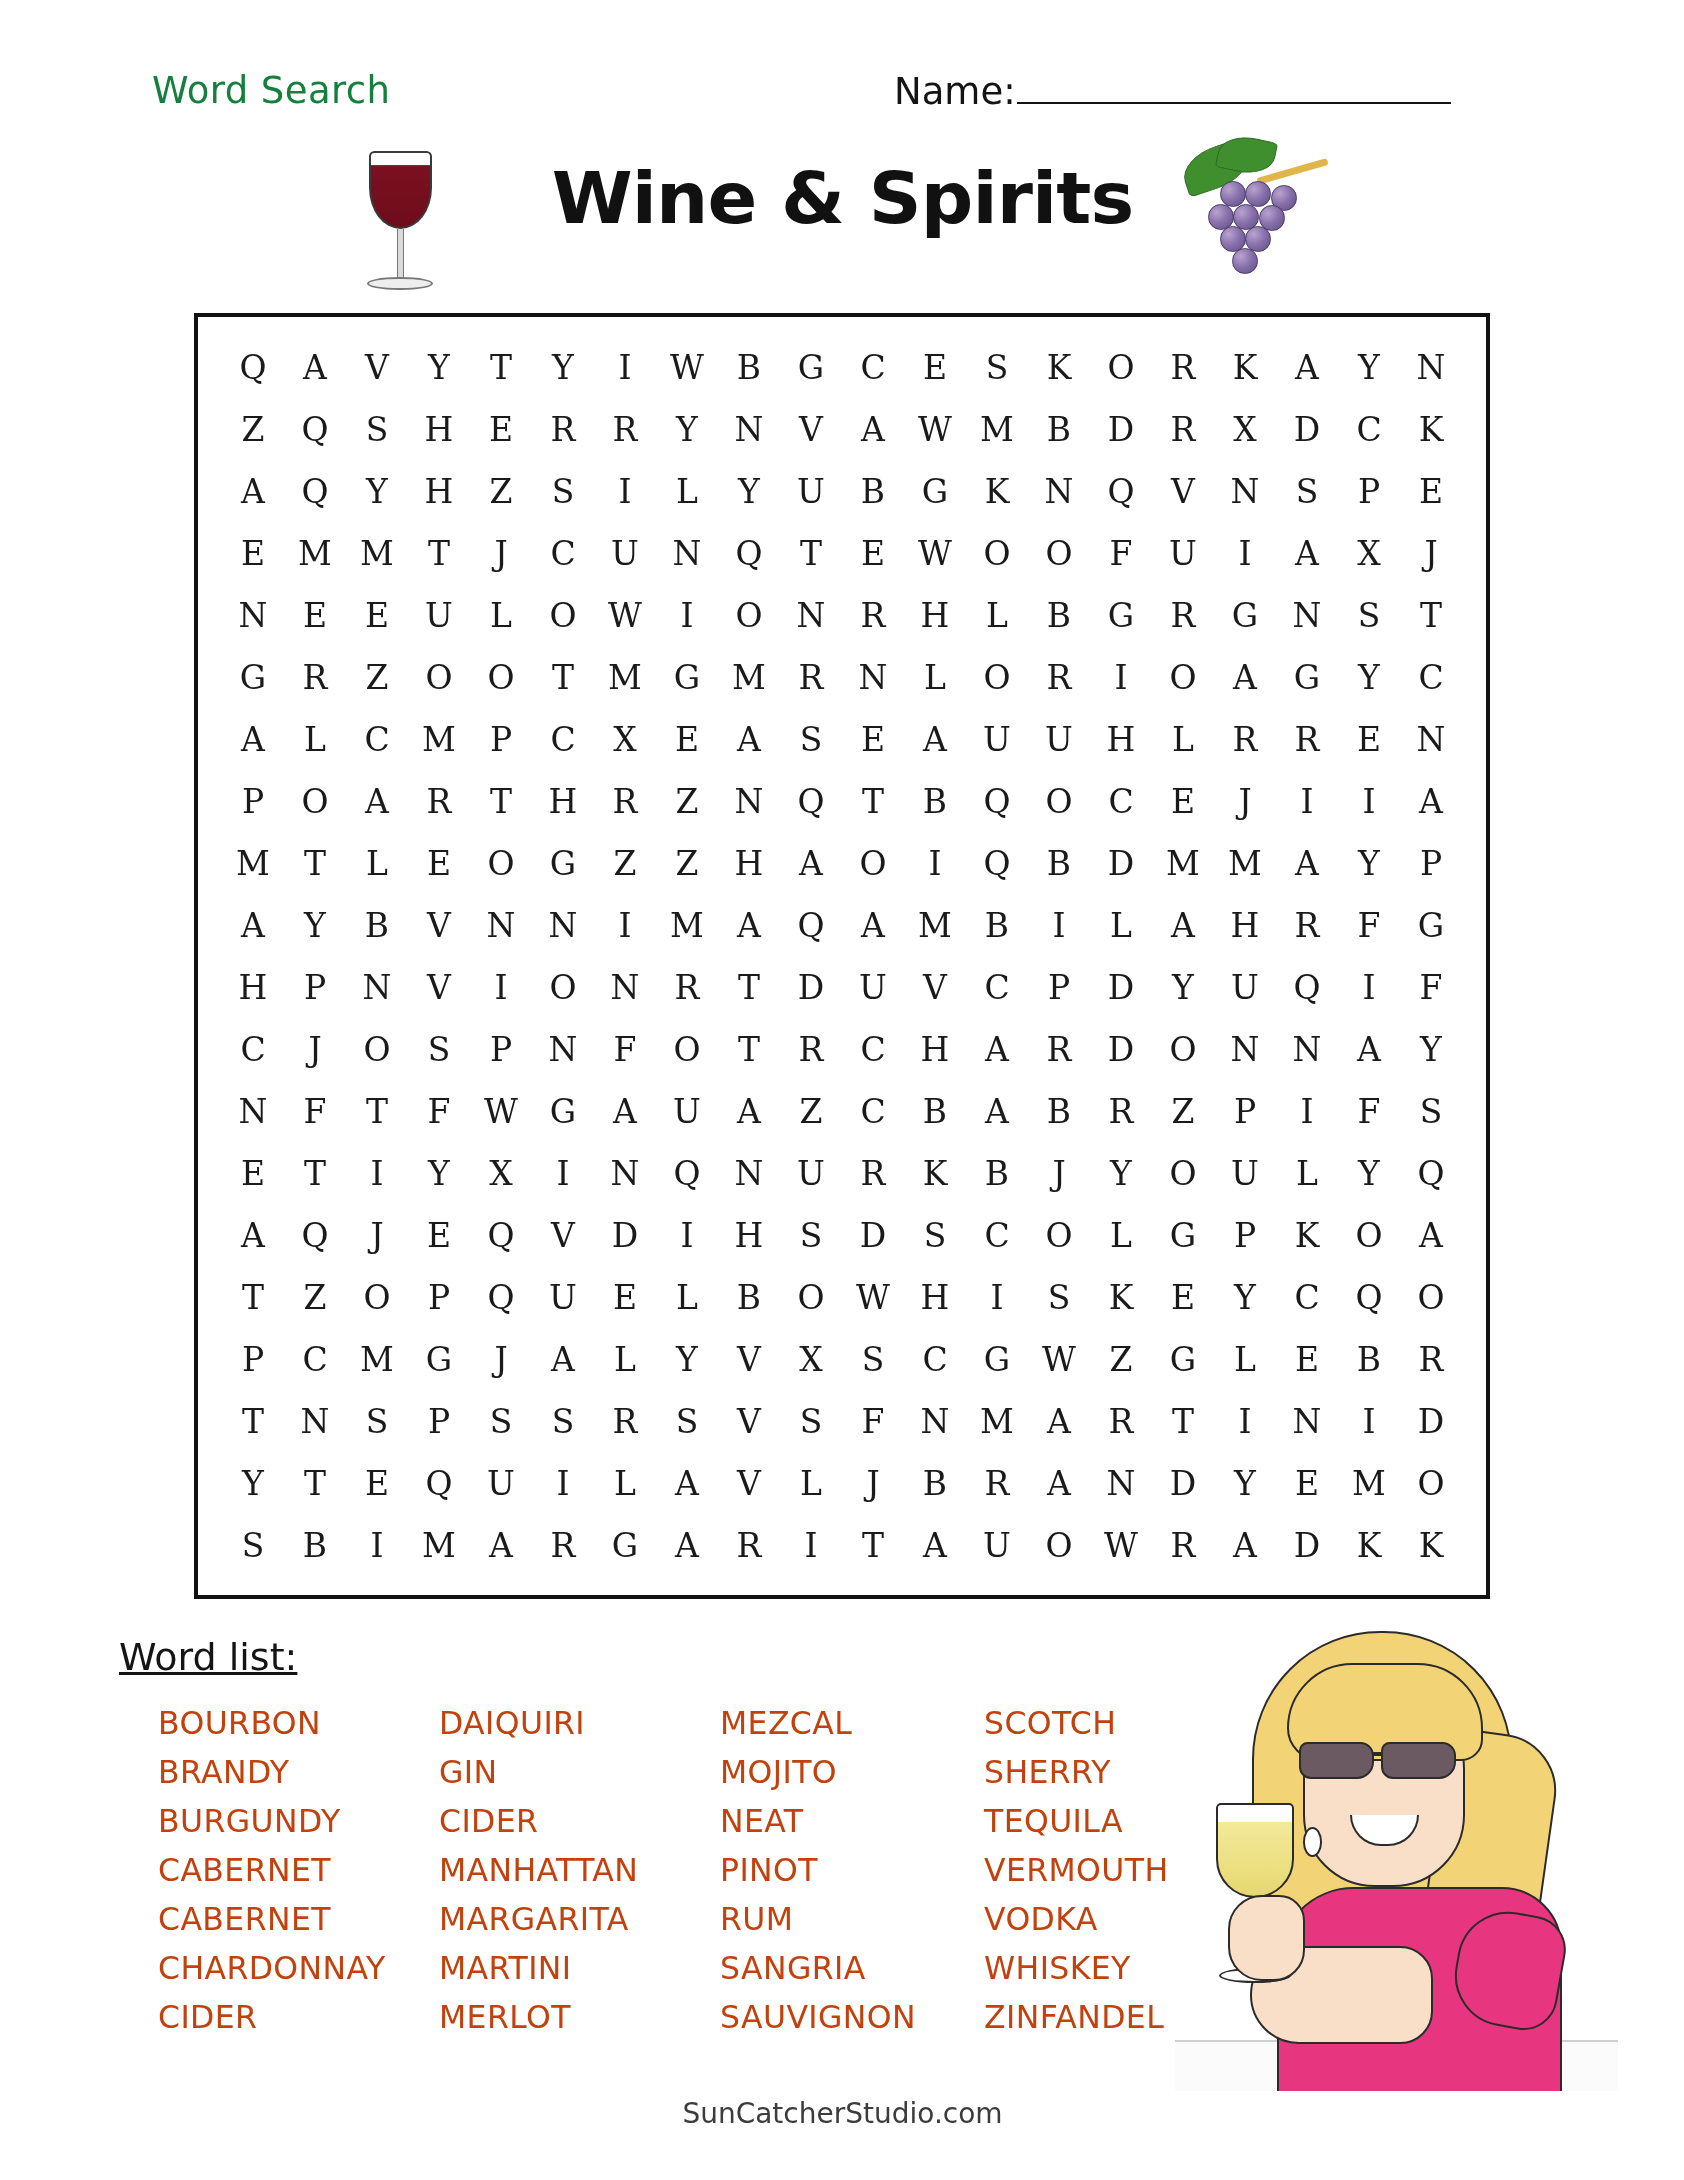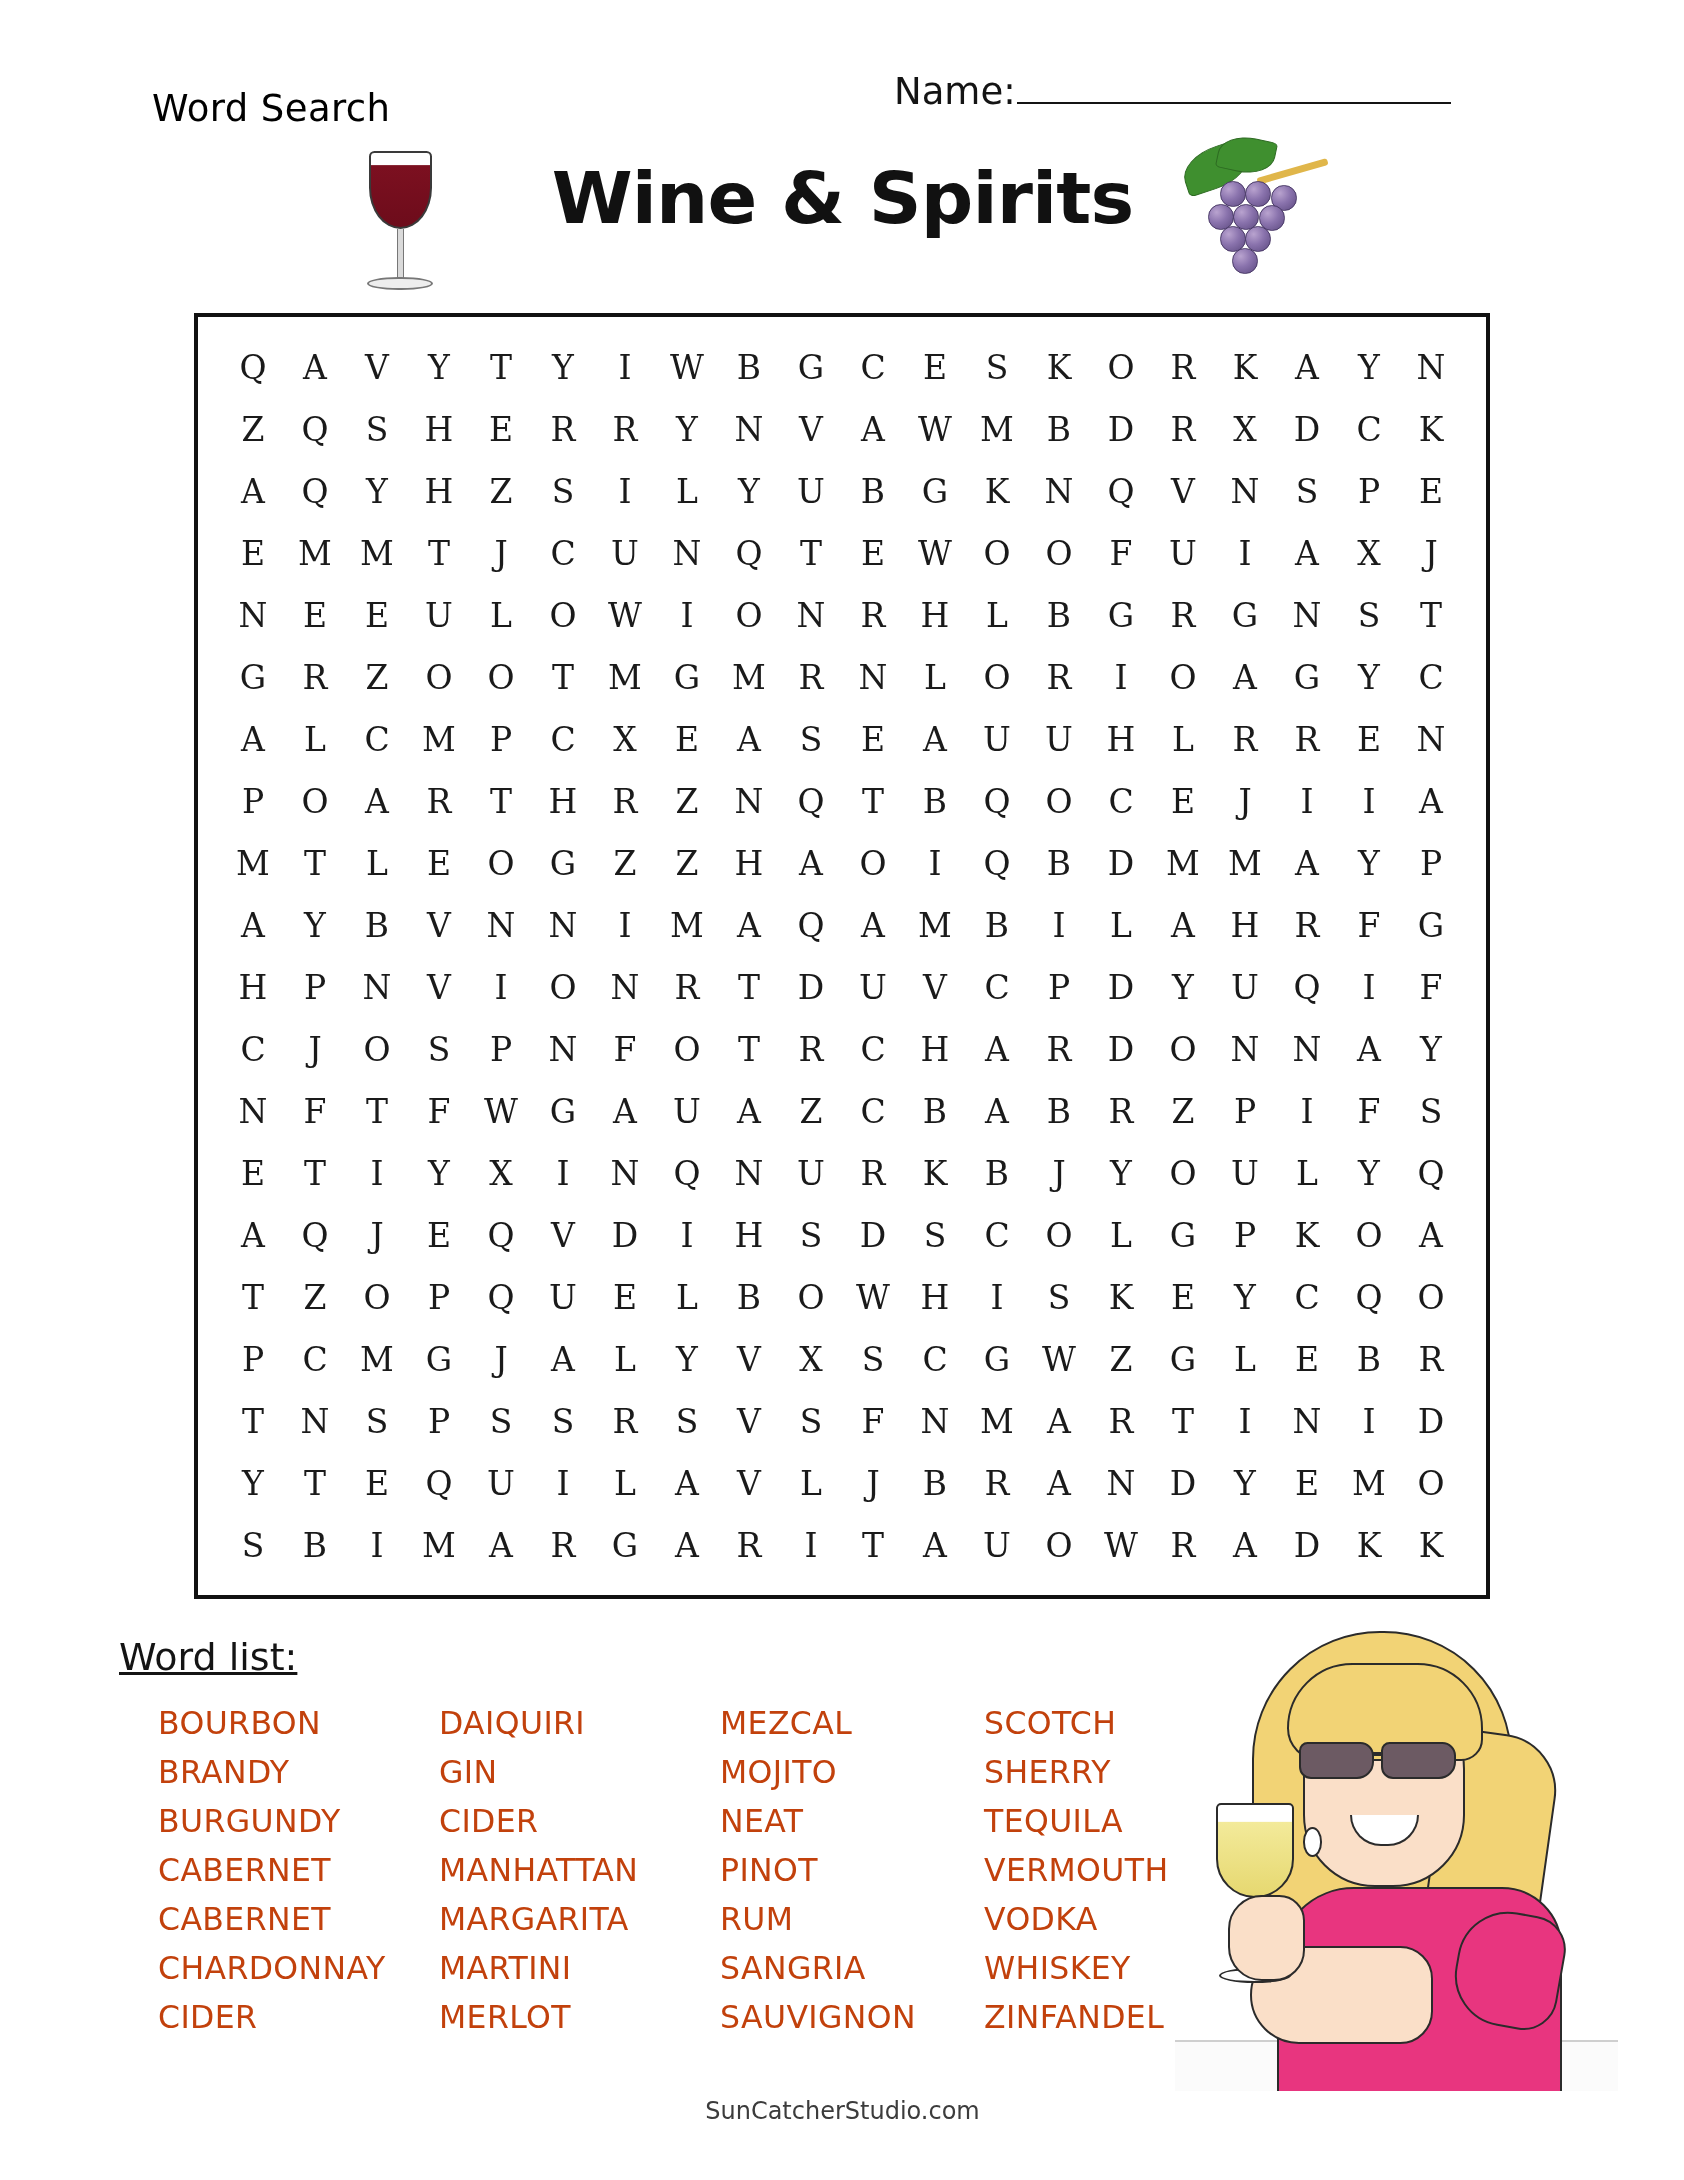--- a/index.html
+++ b/index.html
@@ -20,24 +20,24 @@
   .header {
     position: absolute;
     top: 51px;
     left: 0;
     width: 100%;
     height: 77px;
   }
   .header-title {
     position: absolute;
     left: 152px;
-    top: 36px;
+    top: 18px;
     font-size: 37px;
     letter-spacing: 0.4px;
-    color: #000000;
+    color: #15803d;
   }
   .name-row {
     position: absolute;
     left: 894px;
     top: 19px;
     display: flex;
     align-items: baseline;
     gap: 1px;
   }
   .name-label {
@@ -206,21 +206,21 @@
     white-space: nowrap;
   }
 
   
   .footer {
     position: absolute;
     left: 0;
     right: 0;
     top: 2097px;
     text-align: center;
-    font-size: 24px;
+    font-size: 28px;
     color: #3c3c3c;
   }
 
   
   .illustration {
     position: absolute;
     left: 1175px;
     top: 1614px;
     width: 443px;
     height: 477px;

